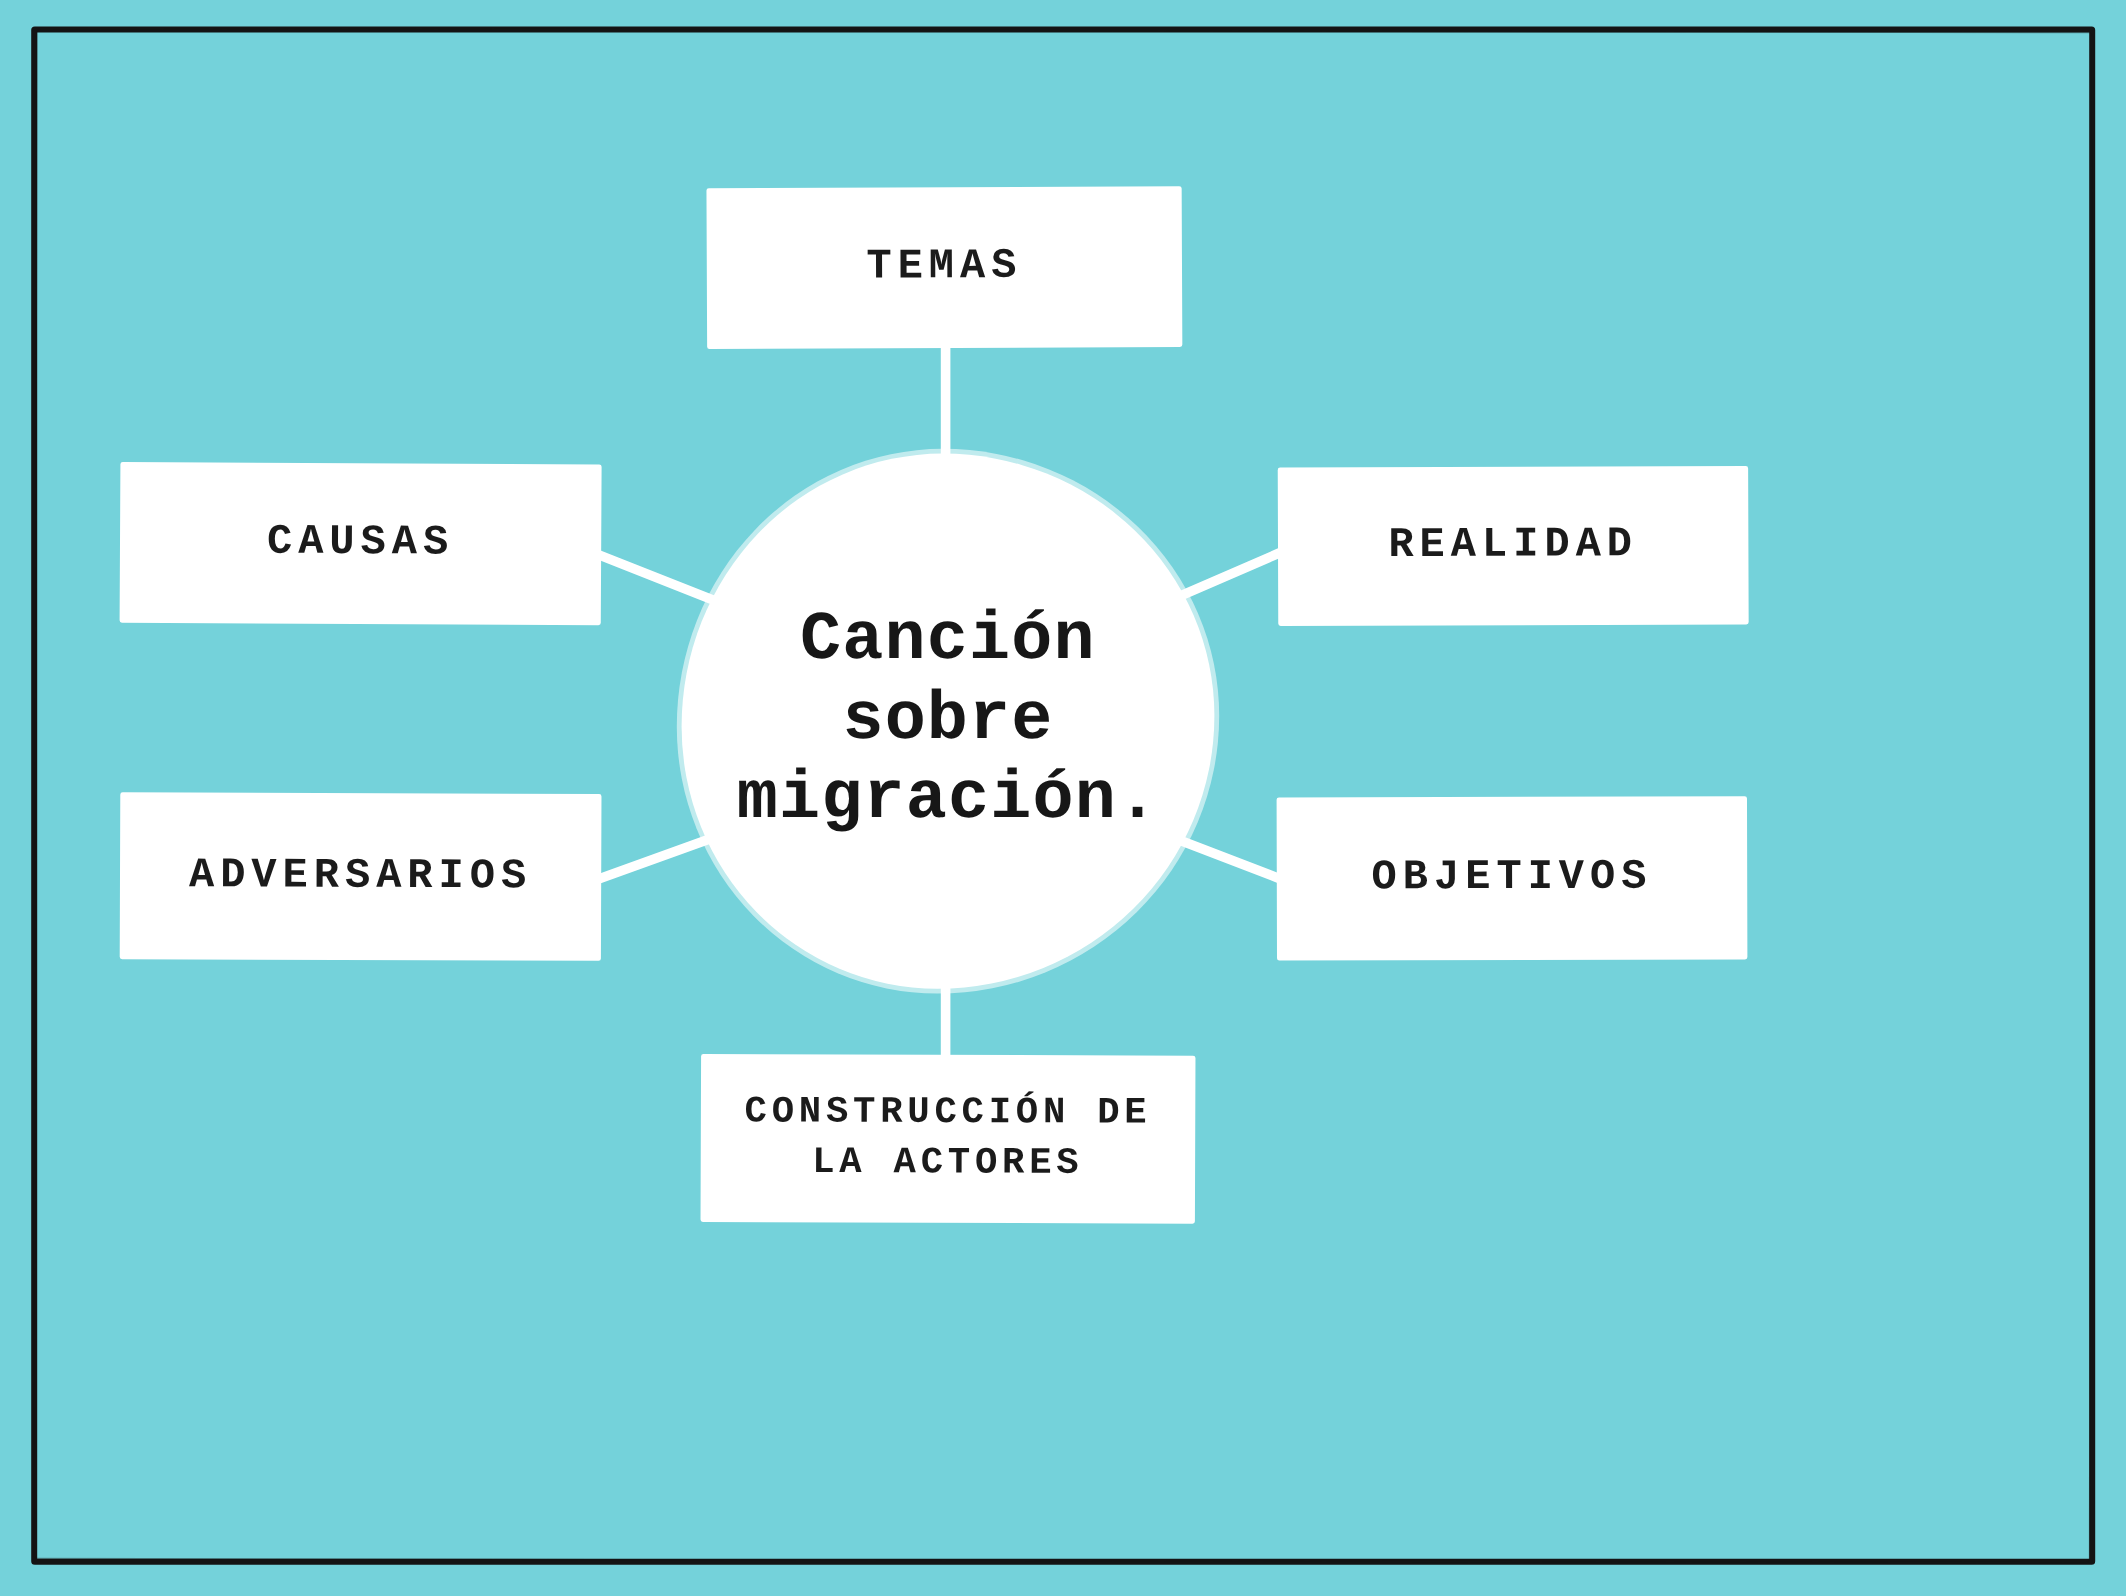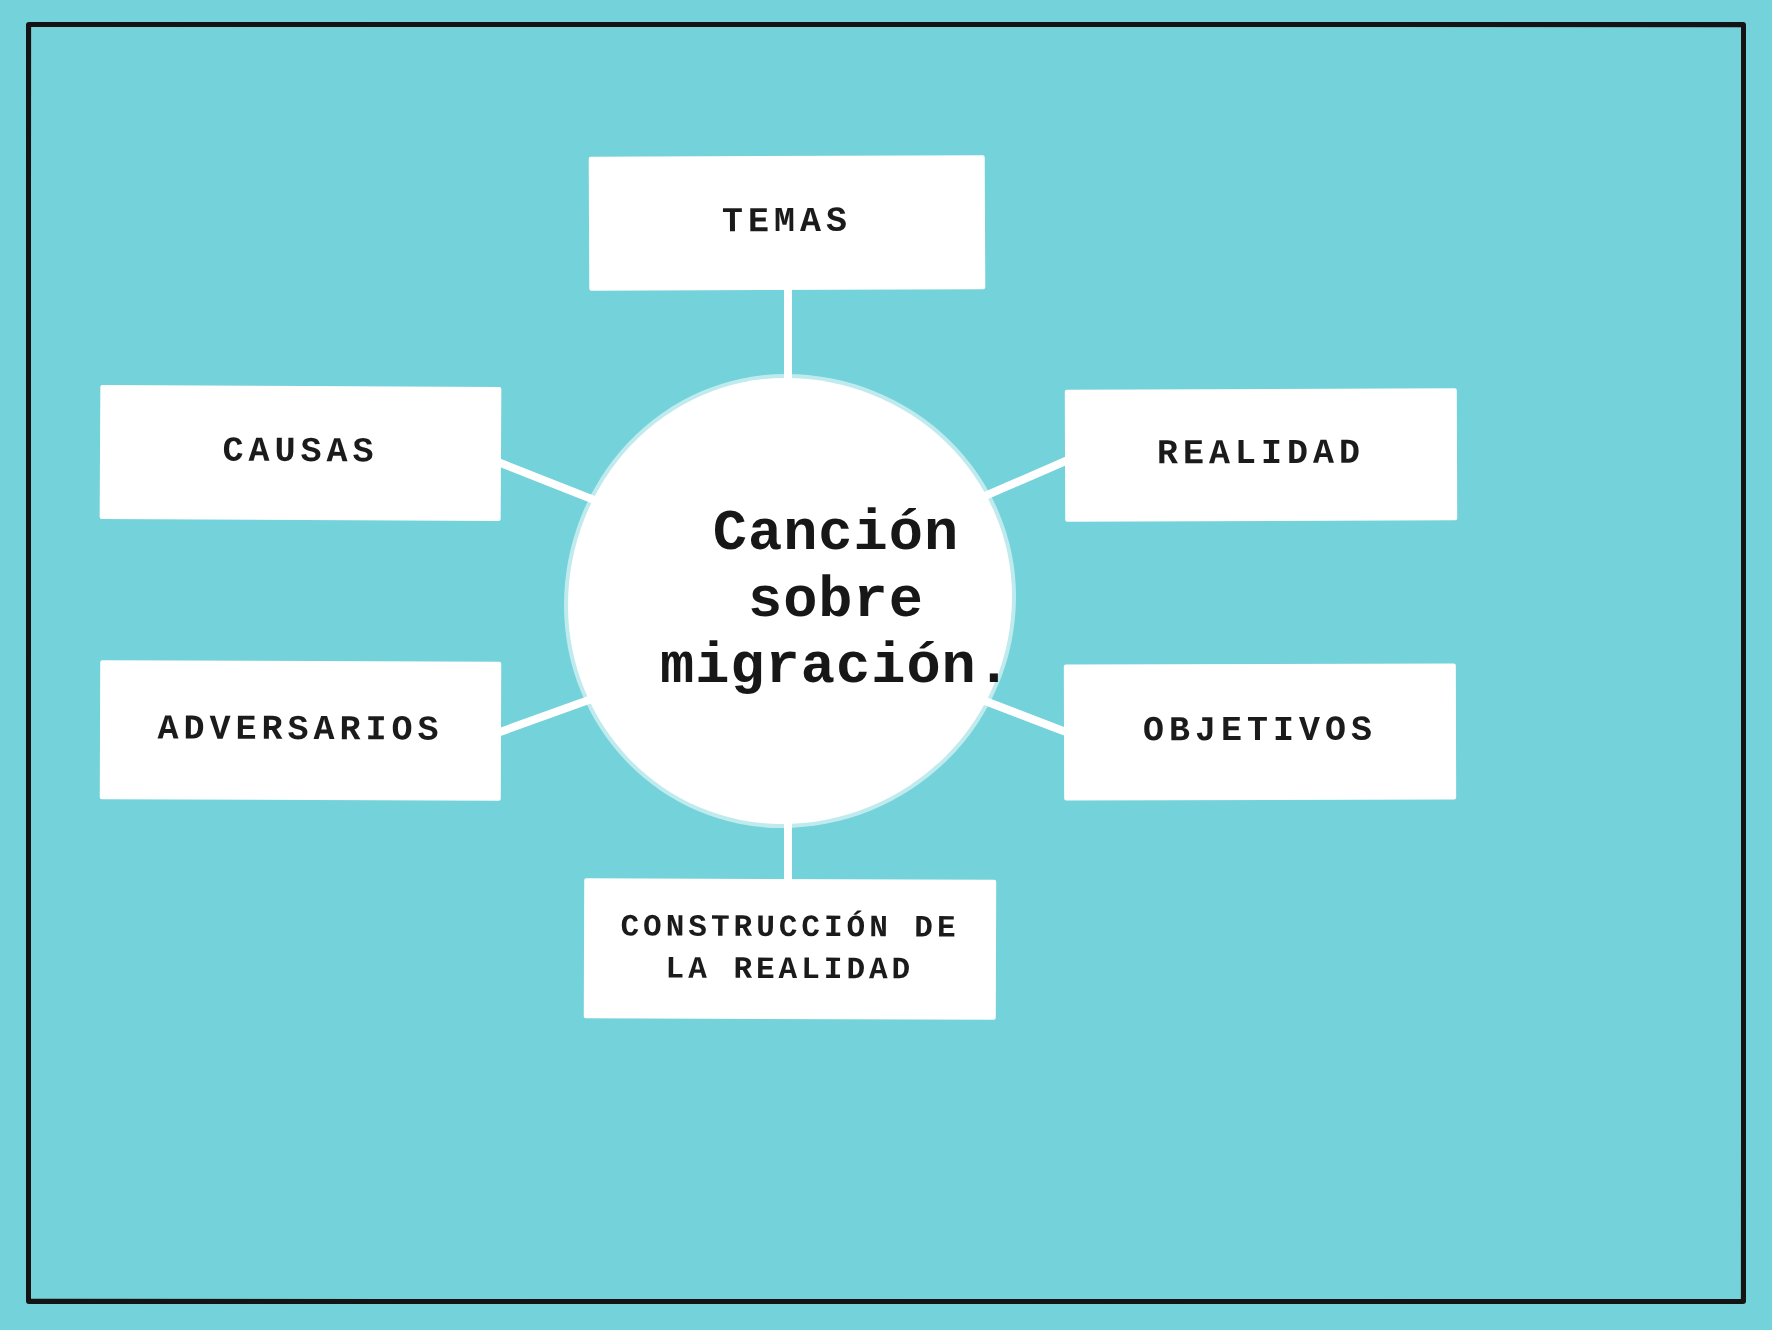--- a/index.html
+++ b/index.html
@@ -44,21 +44,21 @@
     position: absolute;
     left: 568px;
     top: 378px;
     width: 444px;
     height: 446px;
     background: #ffffff;
     border-radius: 49% 51% 52% 48% / 51% 49% 51% 49%;
     box-shadow: 0 0 0 4px rgba(255,255,255,0.55);
     display: flex;
     align-items: center;
-    justify-content: flex-end;
+    justify-content: center;
     text-align: center;
   }
   .center-label {
     font-size: 57px;
     font-weight: bold;
     color: #171717;
     line-height: 1.17;
     letter-spacing: 1px;
     white-space: pre-line;
   }
@@ -121,18 +121,18 @@
   <div class="node-box node-adversarios">
     <span>ADVERSARIOS</span>
   </div>
 
   <div class="node-box node-objetivos">
     <span>OBJETIVOS</span>
   </div>
 
   <div class="node-box node-construccion">
     <span>CONSTRUCCIÓN DE
-LA REALIDAD</span>
+LA ACTORES</span>
   </div>
 
   <div class="frame"></div>
 
 </div>
 
 </body></html>

